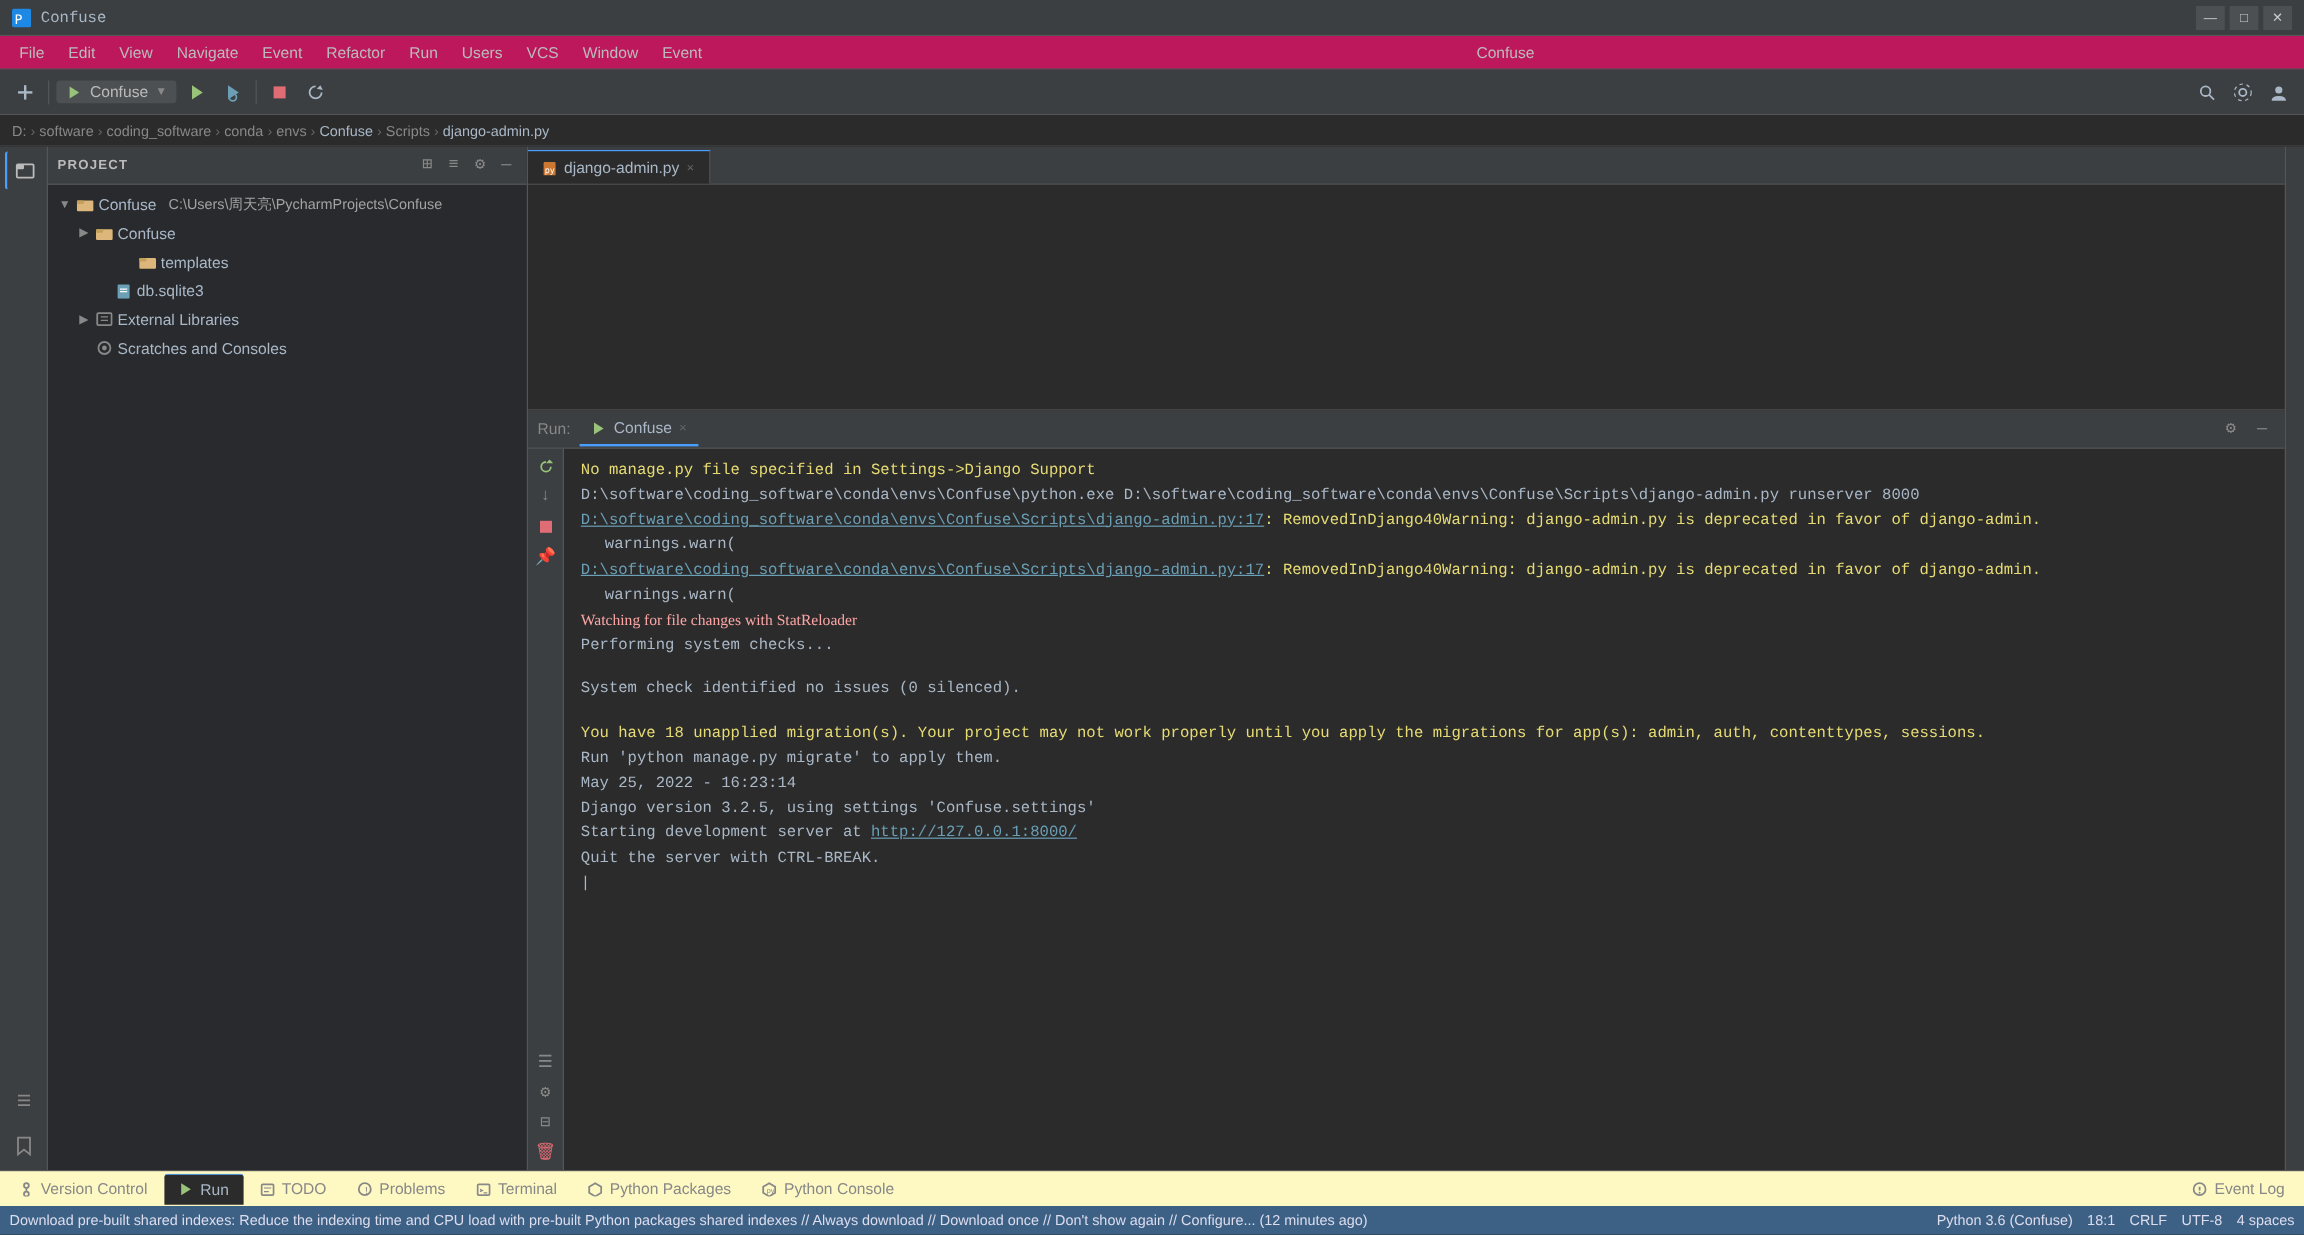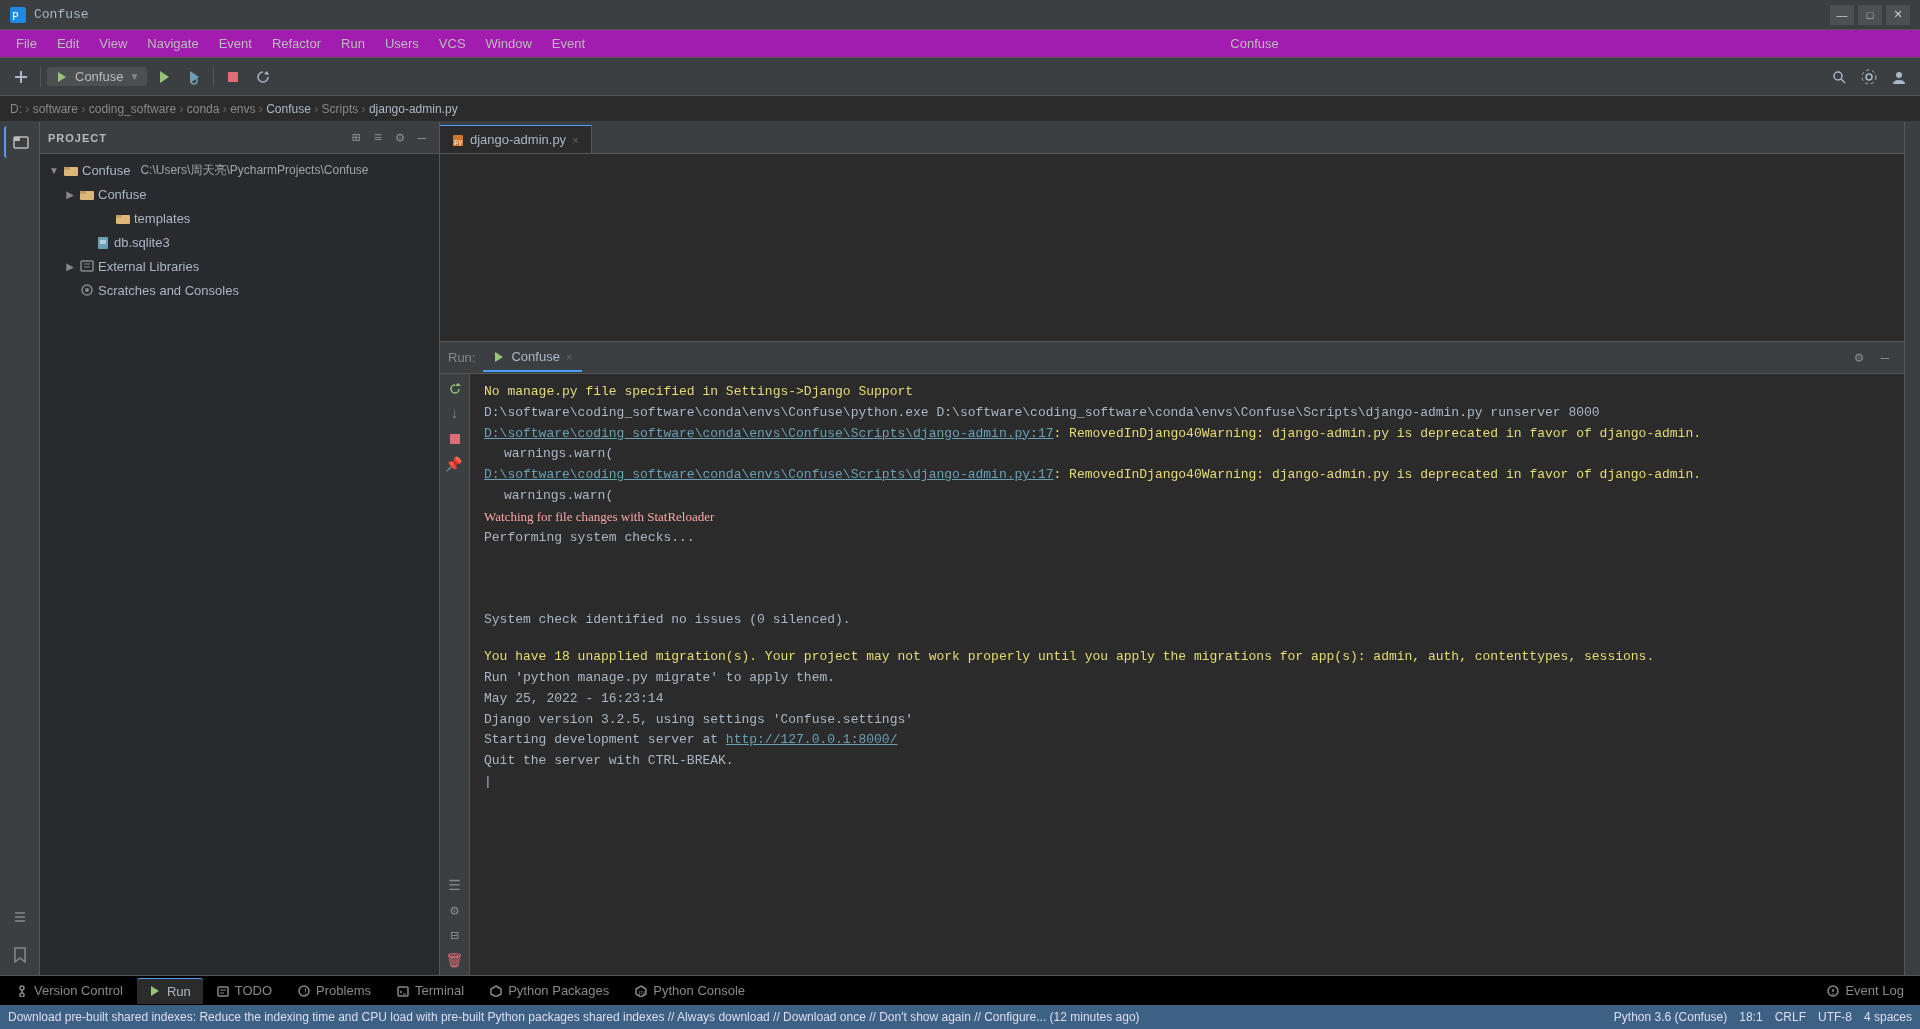--- a/index.html
+++ b/index.html
@@ -41,21 +41,21 @@
       font-size: 11px;
       cursor: pointer;
       display: flex;
       align-items: center;
       justify-content: center;
     }
 
     
     #menu-bar {
       height: 28px;
-      background: #a21caf;
+      background: #be185d;
       display: flex;
       align-items: center;
       padding: 0 8px;
       gap: 4px;
       border-bottom: 1px solid #555;
     }
     .menu-item {
       padding: 3px 8px;
       color: #bbb;
       font-size: 13px;
@@ -582,21 +582,21 @@
             </div>
 
             <div style="color:#a9b7c6; padding-left:20px;">warnings.warn(</div>
 
             <div style="color:#fca5a5;font-family:Liberation Serif, serif;">Watching for file changes with StatReloader</div>
 
             <div style="color:#a9b7c6;">Performing system checks...</div>
 
             <div style="height:16px;"></div>
 
-            <div style="color:#a9b7c6;margin-top:46px;">System check identified no issues (0 silenced).</div>
+            <div style="color:#a9b7c6;">System check identified no issues (0 silenced).</div>
 
             <div style="height:16px;"></div>
 
             <div style="color:#e6db74;">You have 18 unapplied migration(s). Your project may not work properly until you apply the migrations for app(s): admin, auth, contenttypes, sessions.</div>
 
             <div style="color:#a9b7c6;">Run 'python manage.py migrate' to apply them.</div>
 
             <div style="color:#a9b7c6;">May 25, 2022 - 16:23:14</div>
 
             <div style="color:#a9b7c6;">Django version 3.2.5, using settings 'Confuse.settings'</div>
@@ -610,21 +610,21 @@
           </div>
         </div>
 
       </div>
     </div>
 
     <div style="width:16px; background:#3c3f41; border-left:1px solid #555;"></div>
 
   </div>
 
-  <div id="bottom-tabs-bar" style="height:30px; background:#000000; display:flex; align-items:center; padding:0 4px; border-top:1px solid #555; gap:2px;">
+  <div id="bottom-tabs-bar" style="height:30px; background:#fef9c3; display:flex; align-items:center; padding:0 4px; border-top:1px solid #555; gap:2px;">
 
     <div class="bottom-tab">
       <svg width="12" height="12">
         <circle cx="6" cy="3" r="2" fill="none" stroke="#888" stroke-width="1.5"></circle>
         <circle cx="6" cy="10" r="2" fill="none" stroke="#888" stroke-width="1.5"></circle>
         <line x1="6" y1="5" x2="6" y2="8" stroke="#888" stroke-width="1.5"></line>
       </svg>
       <span style="font-family:Segoe UI,sans-serif;">Version Control</span>
     </div>
 

